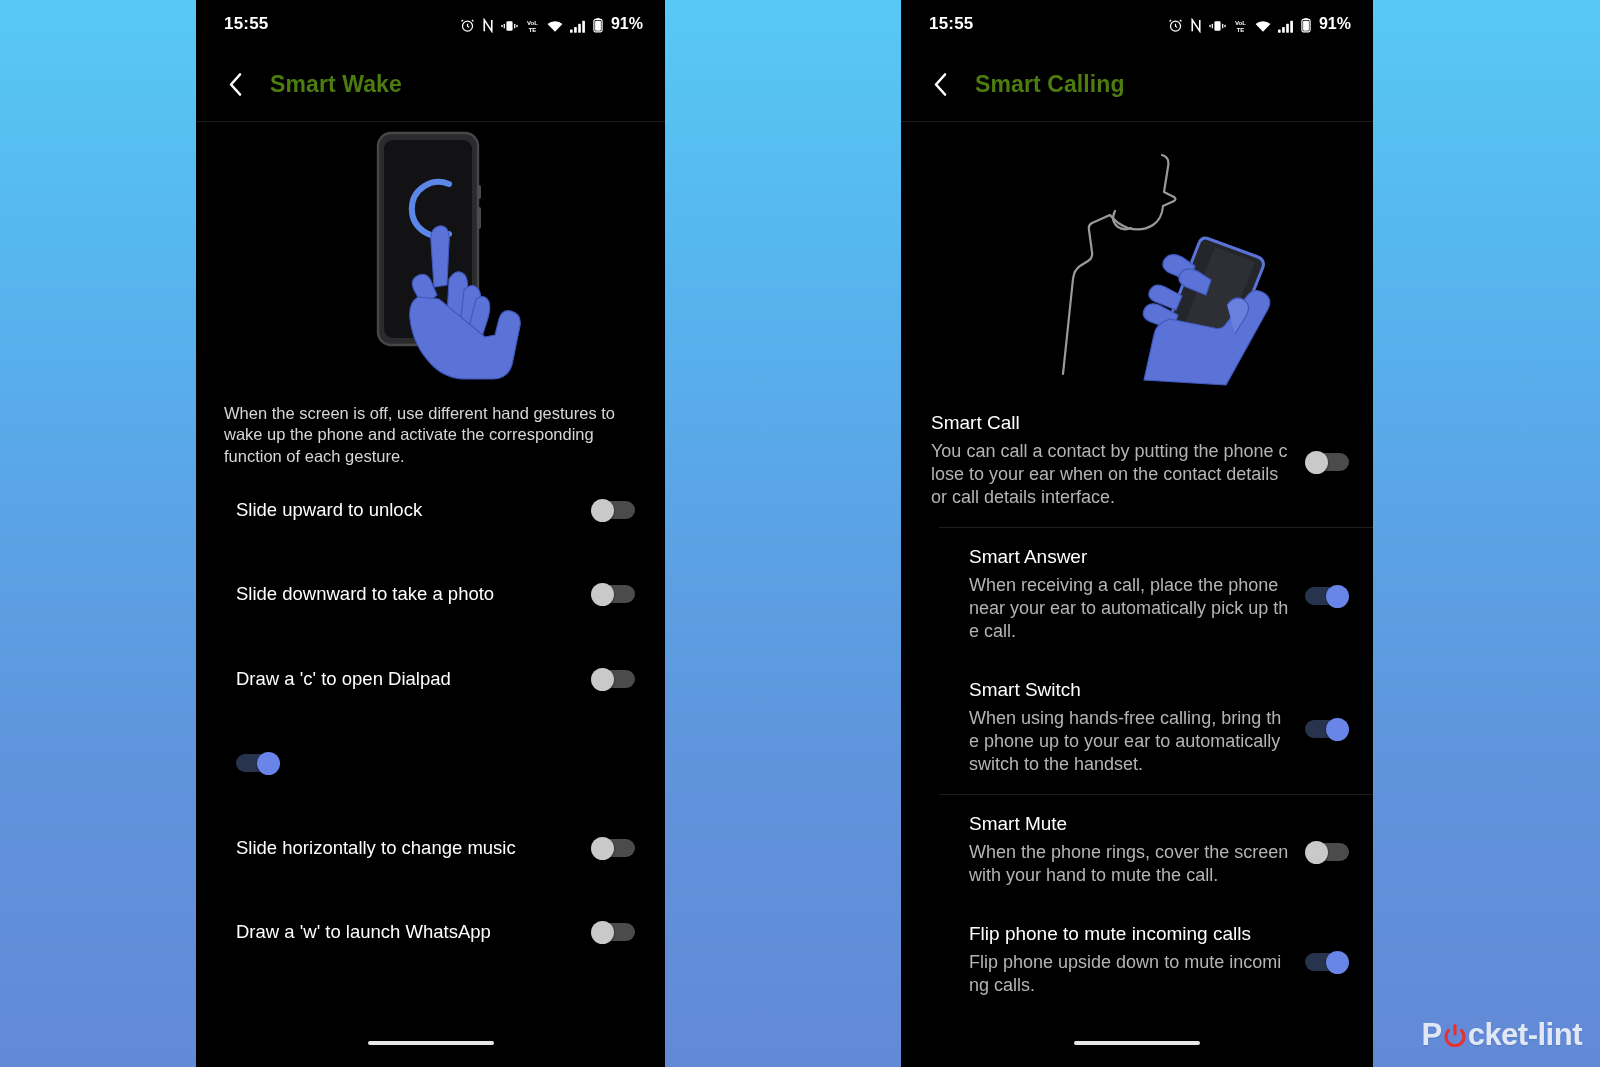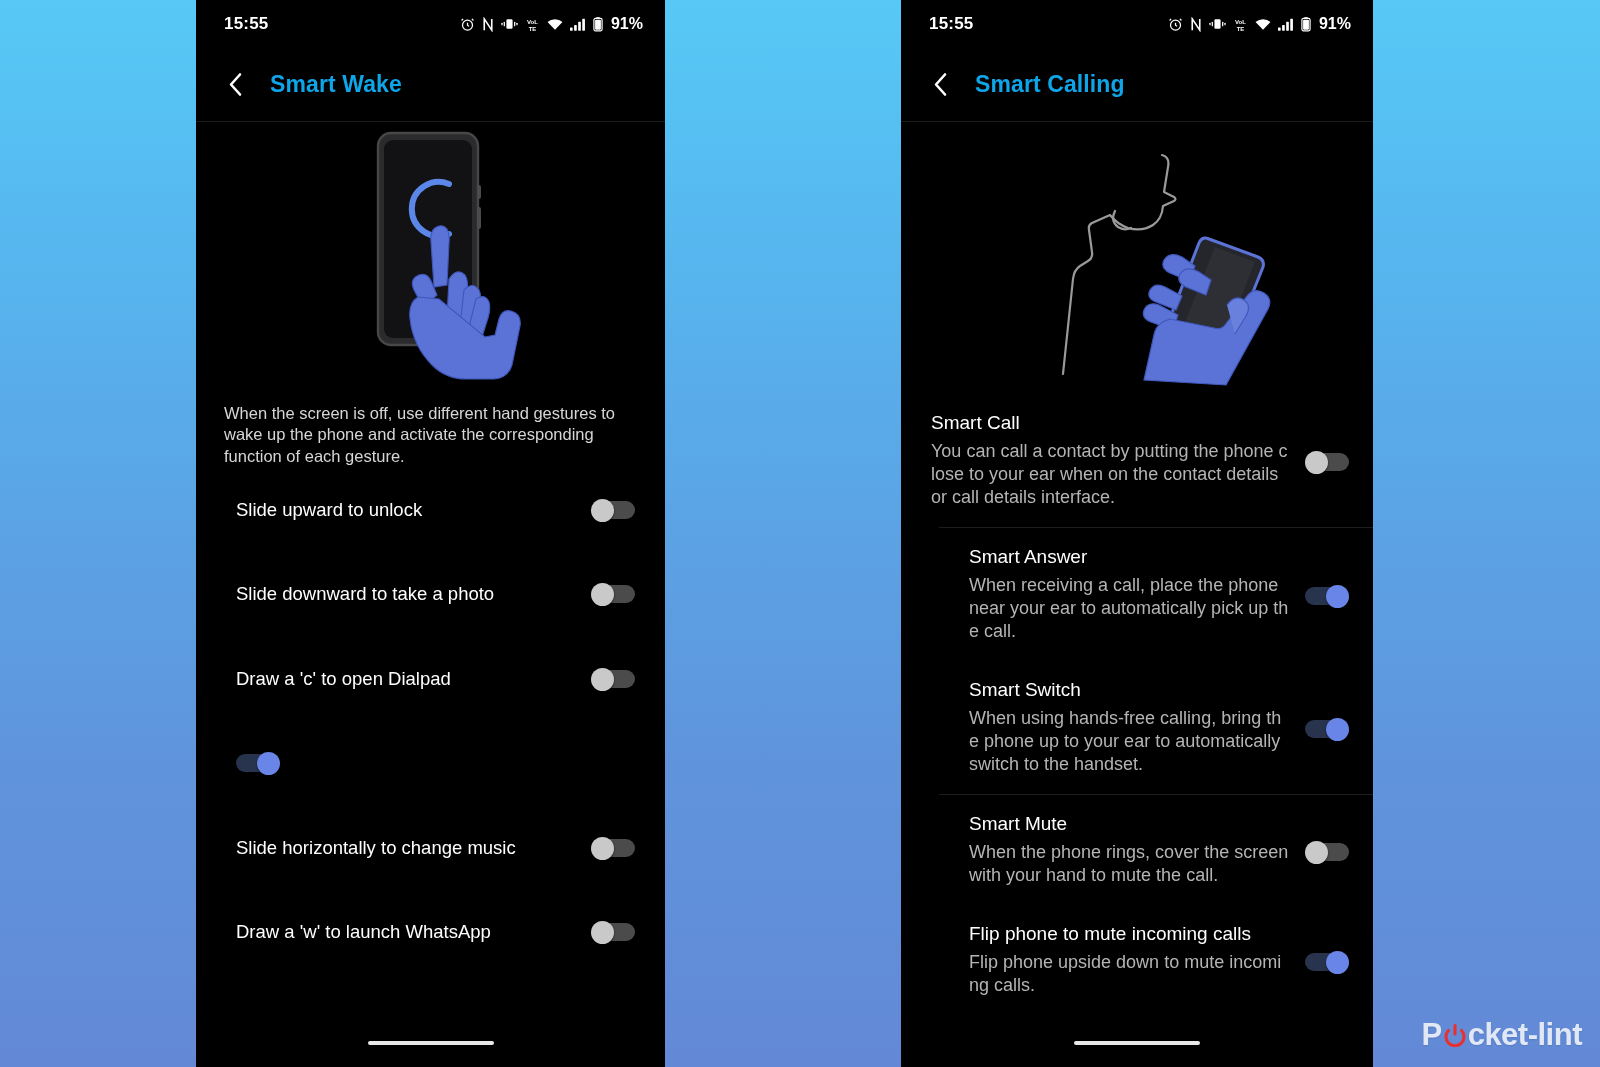--- a/index.html
+++ b/index.html
@@ -23,36 +23,36 @@
 
   
   .statusbar {
     height:48px; flex:0 0 48px;
     display:flex; align-items:center;
     padding:0 22px 0 28px;
     color:#fff;
   }
   .status-time { font-size:17px; font-weight:bold; letter-spacing:.2px; }
   .status-icons {
-    margin-left:auto; display:flex; align-items:center; gap:7px;
+    margin-left:auto; display:flex; align-items:flex-end; gap:7px;
   }
   .status-icons svg { display:block; }
   .status-batt-pct { font-size:16px; font-weight:bold; margin-left:1px; }
 
   
   .appbar {
     flex:0 0 73px; display:flex; align-items:center;
     padding-left:26px; gap:22px;
   }
   .back-btn {
     width:26px; height:30px; display:flex; align-items:center; justify-content:center;
     cursor:pointer;
   }
   .appbar-title {
-    color:#0ea5e9; font-size:23px; font-weight:bold; letter-spacing:.1px;
+    color:#4d7c0f; font-size:23px; font-weight:bold; letter-spacing:.1px;
   }
   .hairline { flex:0 0 1px; background:#1b1b1b; }
 
   
   .screen-body { flex:1 1 auto; position:relative; overflow:hidden; }
 
   
   .illus-left {
     height:275px; display:flex; align-items:center; justify-content:center;
   }

